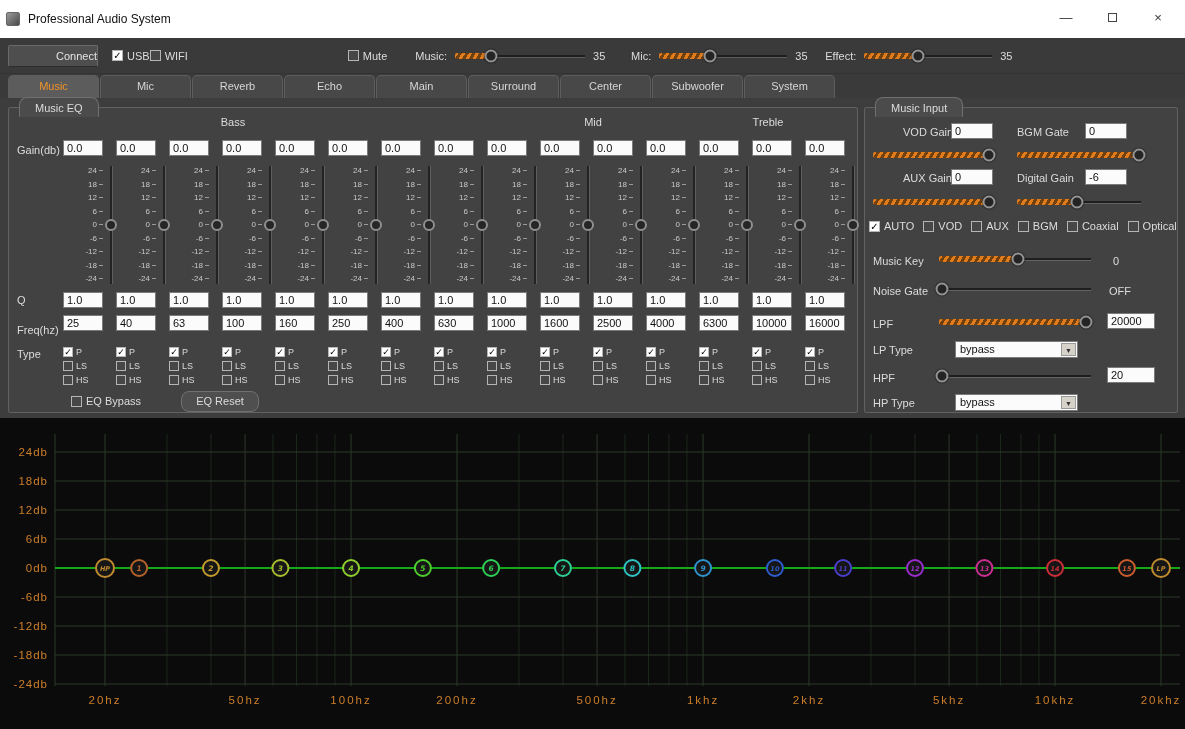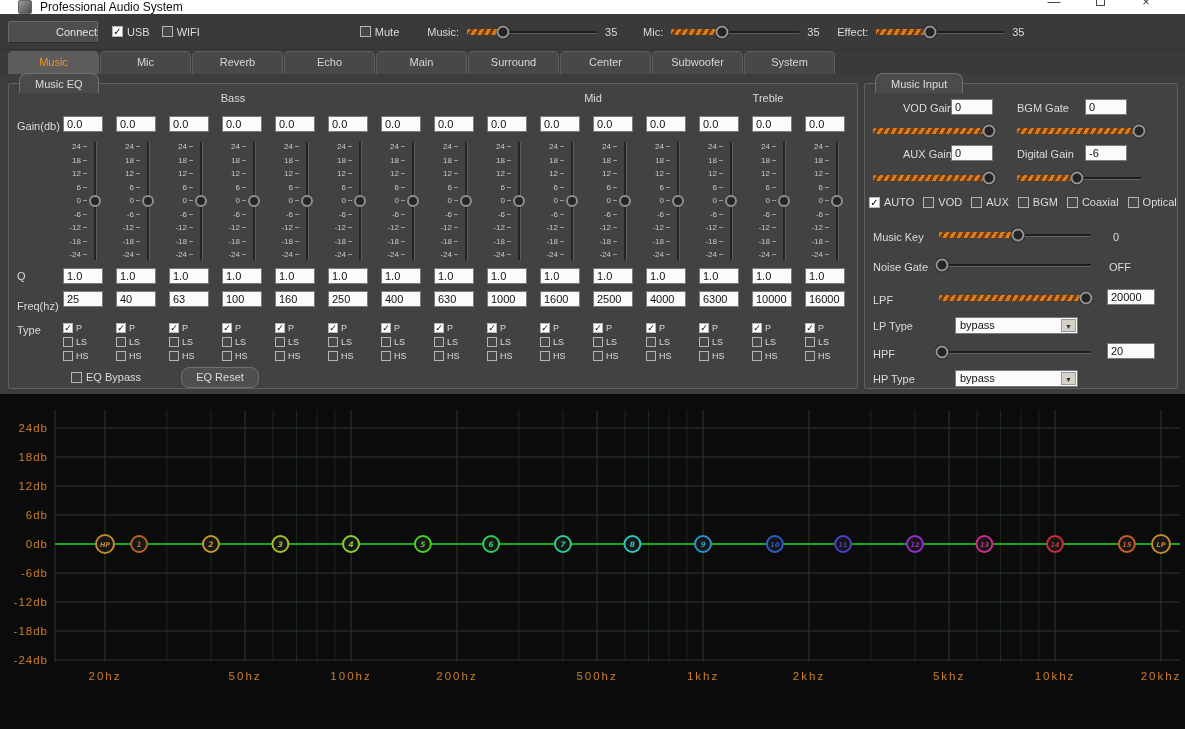--- a/index.html
+++ b/index.html
@@ -1,20 +1,20 @@
 <!DOCTYPE html>
 <html><head>
 <meta charset="utf-8">
 <style>
   *{box-sizing:border-box;margin:0;padding:0}
   html,body{width:1185px;height:729px;overflow:hidden}
   body{font-family:"Liberation Sans",sans-serif;font-size:11px;color:#dcdcdc;background:#3d3d3d;position:relative}
 
   
-  .titlebar{height:14px;background:#ffffff;color:#111;display:flex;align-items:flex-end;padding:0 16px;font-size:12px}
+  .titlebar{height:38px;background:#ffffff;color:#111;display:flex;align-items:center;padding:0 4px;font-size:12px}
   .app-icon{width:14px;height:14px;margin:0 8px 0 2px;background:linear-gradient(135deg,#9a9a9a,#4a4a4a);border:1px solid #666;border-radius:2px}
   .tb-title{flex:1}
   .tb-btn{width:46px;height:22px;text-align:center;line-height:20px;font-size:13px;color:#333}
   .tb-btn .maxbox{display:inline-block;width:9px;height:9px;border:1px solid #444;margin-top:5px}
 
   
   .toolbar{height:36px;background:#3a3a3a;display:flex;align-items:center;padding:0 8px;border-bottom:1px solid #333}
   .btn{background:#4e4e4e;border:1px solid #6a6a6a;border-bottom-color:#2d2d2d;color:#e3e3e3;width:90px;height:22px;text-align:right;line-height:20px;border-radius:2px}
   .cbrow{display:flex;align-items:center;gap:4px;white-space:nowrap}
   .cb{display:inline-block;width:11px;height:11px;background:#474747;border:1px solid #b5b5b5;font-size:10px;line-height:9px;color:#000;text-align:center;flex:none}
@@ -47,21 +47,21 @@
   #mi-panel .field{position:absolute}
   .tabbtn{width:78px;height:21px;background:#4f4f4f;border:1px solid #707070;border-radius:8px;text-align:center;line-height:19px}
 
   
   #eq-columns{display:flex}
   .eq-col{width:53px;display:flex;flex-direction:column;align-items:flex-start}
   .eq-col .field{width:40px}
   .eq-col .gain{margin-bottom:8px}
   .eq-col .q{margin-bottom:7px}
   .eq-col .freq{margin-bottom:16px}
-  .vslider{display:flex;height:122px;margin:0 0 6px 4px}
+  .vslider{display:flex;height:122px;margin:0 0 6px 20px}
   .vscale{width:20px;height:122px;display:flex;flex-direction:column;justify-content:space-between;padding:3px 0}
   .vscale span{font-size:8px;line-height:1;text-align:right;color:#c9c9c9;white-space:nowrap}
   .vscale span::after{content:"";display:inline-block;width:4px;height:1px;background:#9a9a9a;margin-left:2px;vertical-align:2px}
   .vtrack{position:relative;width:16px;height:122px}
   .vtrack::before{content:"";position:absolute;left:7px;top:2px;bottom:2px;width:2px;background:#232323;box-shadow:1px 0 0 rgba(255,255,255,.15)}
   .vthumb{position:absolute;left:2px;top:50%;margin-top:-6px;width:12px;height:12px;border-radius:50%;background:#262626;border:2px solid #8f8f8f}
   .types .cbrow{margin-bottom:4px;font-size:9px;gap:3px}
   .types .cb{width:10px;height:10px;line-height:8px;font-size:9px}
 
   
@@ -89,21 +89,21 @@
   <div class="tb-btn"><span class="maxbox"></span></div>
   <div class="tb-btn">×</div>
 </div>
 
 <div class="toolbar">
   <div class="btn">Connect</div>
   <div class="cbrow" style="margin-left:14px">
     <span class="cb checked">✓</span>
     <span>USB</span>
   </div>
-  <div class="cbrow" style="margin-left:12px">
+  <div class="cbrow" style="margin-left:0">
     <span class="cb"></span>
     <span>WIFI</span>
   </div>
   <div class="cbrow" style="margin-left:160px">
     <span class="cb"></span>
     <span>Mute</span>
   </div>
   <div class="volgrp" style="margin-left:28px">
     <span>Music:</span>
     <div class="hslider" style="width: 130px; --pct: 28%;">

